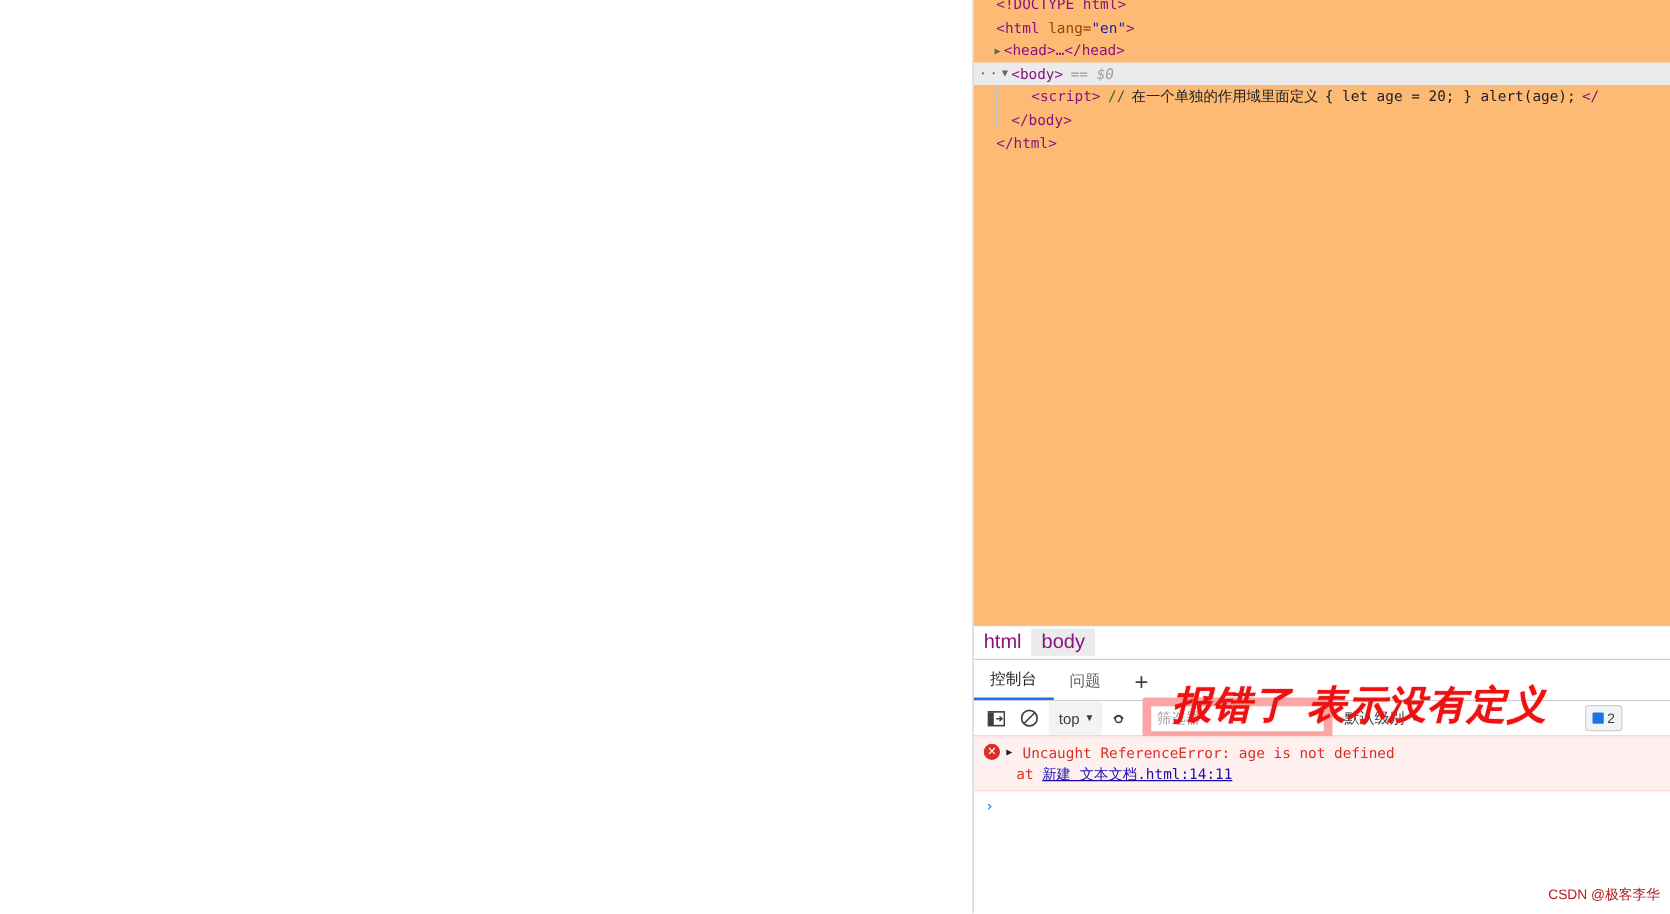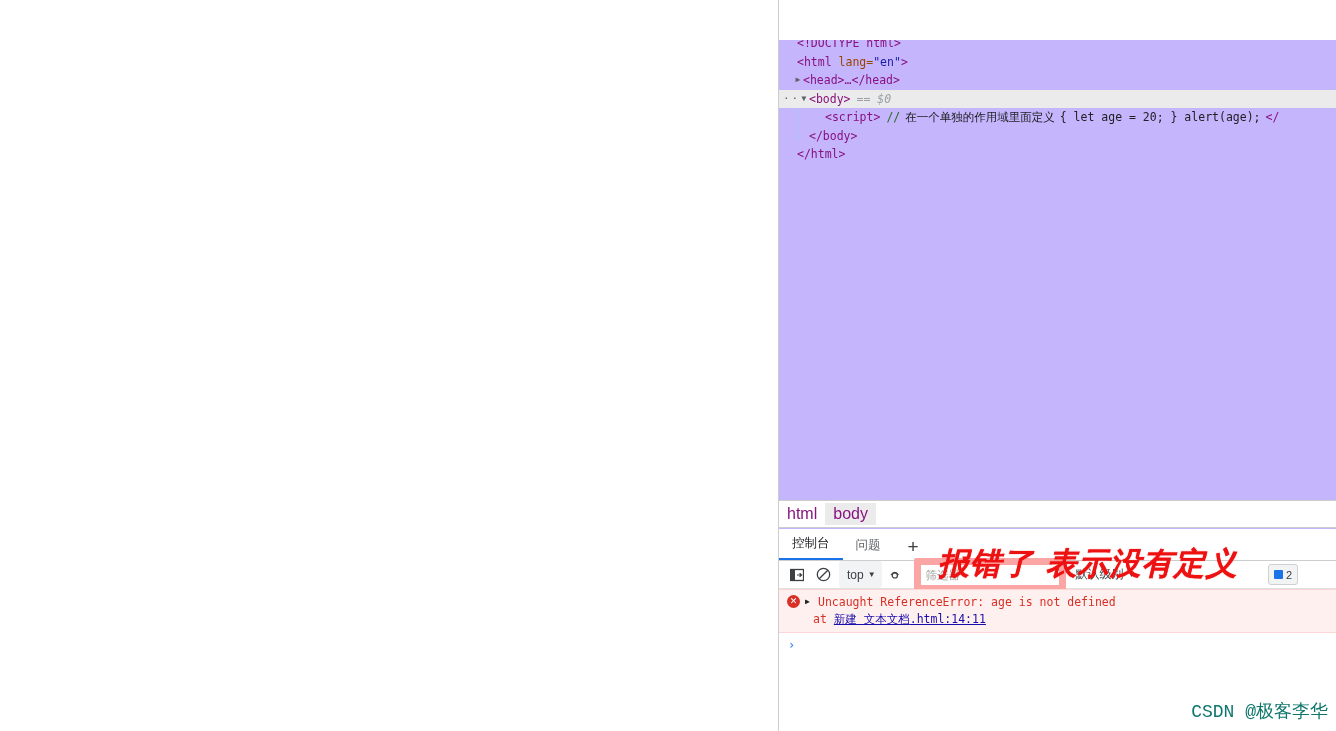--- a/index.html
+++ b/index.html
@@ -34,27 +34,26 @@
     box-sizing: border-box;
     overflow: hidden;
   }
 
   
   #dom-tree {
     position: absolute;
     left: 0; top: 0;
     width: 100%;
     height: 500px;
-    background: #c4b5fd;
+    background: #fdba74;
     font-family: "DejaVu Sans Mono", "Liberation Mono", monospace;
     font-size: 11.5px;
     line-height: 18.5px;
     overflow: hidden;
     white-space: nowrap;
-    margin-top: 40px;
   }
   .dom-row {
     position: relative;
     height: 18.5px;
     white-space: nowrap;
     padding-left: 0;
   }
   .dom-row.selected {
     background: #ebebeb;
   }
@@ -305,23 +304,23 @@
     z-index: 50;
     text-shadow: 0 0 1px #ee1111;
     pointer-events: none;
   }
 
   
   #watermark {
     position: absolute;
     right: 8px;
     bottom: 8px;
-    font-size: 18px;
-    color: #0f766e;
-    font-family: Liberation Mono, monospace;
+    font-size: 11px;
+    color: #b91c1c;
+    font-family: Liberation Sans, sans-serif;
     z-index: 60;
   }
 </style>
 </head>
 <body>
 
 <div id="page-area"></div>
 
 <div id="devtools">
 

